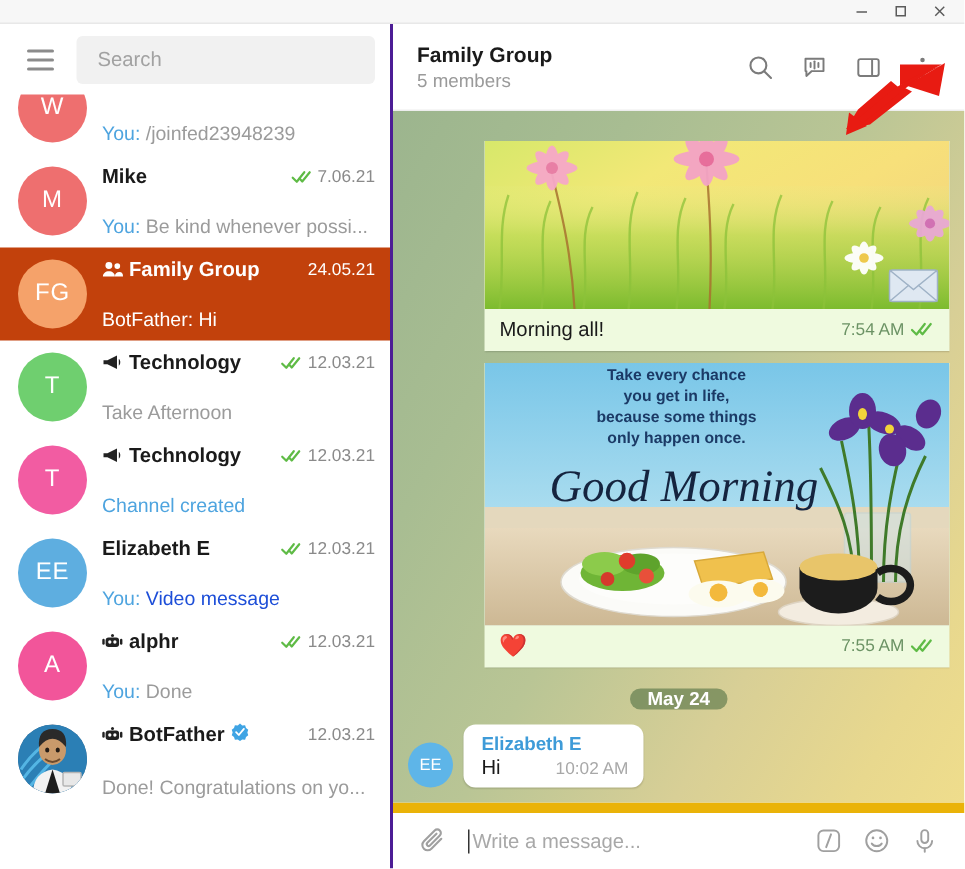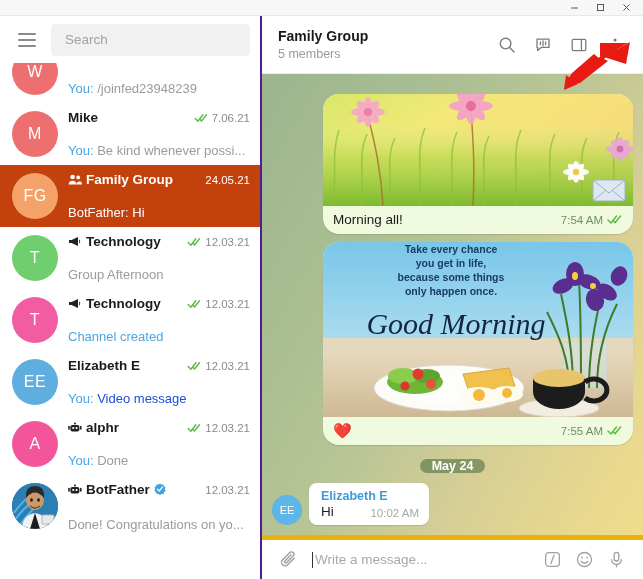--- a/index.html
+++ b/index.html
@@ -68,21 +68,21 @@
   .ch-sub { font-size: 12.5px; color: #9a9a9a; }
   .ch-actions { display: flex; align-items: center; gap: 4px; }
   .iconbtn { width: 32px; height: 32px; display: flex; align-items: center; justify-content: center;
              color: #7b7b7b; cursor: pointer; border-radius: 50%; }
 
   .messages { flex: 1; position: relative; overflow: hidden;
               background: linear-gradient(120deg, #9cb58e 0%, #a8bd92 25%, #b9c595 48%, #d8cf96 70%, #e8d88e 88%, #efdd8c 100%); }
   .msg-scroll { position: absolute; left: 0; right: 0; bottom: 0; top: 0; padding: 0 10px; display: flex;
                 flex-direction: column; justify-content: flex-end; }
 
-  .bubble-out { align-self: flex-end; background: #effadf; border-radius: 16px; max-width: 320px;
+  .bubble-out { align-self: flex-end; background: #effadf; border-radius: 0; max-width: 320px;
                 box-shadow: 0 1px 1px rgba(0,0,0,.12); overflow: hidden; margin-bottom: 8px; }
   .bubble-out.nopad { padding: 0; }
   .photo { width: 310px; display: block; }
   .photo-1 { height: 112px; }
   .photo-2 { height: 175px; }
   .bubble-footer { display: flex; align-items: center; padding: 6px 10px 7px 10px; gap: 8px; }
   .bubble-text { font-size: 13.5px; color: #1a1a1a; flex: 1; }
   .meta { display: flex; align-items: center; gap: 4px; margin-left: auto; }
   .meta .mtime { font-size: 11.5px; color: #6b9264; }
   .reaction { font-size: 15px; line-height: 1; }
@@ -95,21 +95,21 @@
                display: flex; align-items: center; justify-content: center; flex: 0 0 30px; }
   .bubble-in { background: #fff; border-radius: 8px; padding: 6px 10px 6px 12px; min-width: 120px;
                box-shadow: 0 1px 1px rgba(0,0,0,.12); }
   .sender { font-size: 12.5px; font-weight: bold; color: #3e9bd8; margin-bottom: 1px; }
   .in-line { display: flex; align-items: flex-end; gap: 24px; }
   .in-text { font-size: 13.5px; color: #1a1a1a; }
   .in-time { font-size: 11.5px; color: #a8a8a8; margin-left: auto; }
 
   
   .composer { height: 44px; flex: 0 0 44px; background: #fff; display: flex; align-items: center;
-              padding: 0 12px; border-top: 5px solid #eab308; gap: 2px; }
+              padding: 0 12px; border-top: 7px solid #eab308; gap: 2px; }
   .cmp-icon { width: 30px; height: 30px; display: flex; align-items: center; justify-content: center; color: #a0a0a0; cursor: pointer; }
   .cmp-input { flex: 1; display: flex; align-items: center; padding-left: 6px; }
   .caret { width: 1px; height: 16px; background: #333; margin-right: 2px; }
   .cmp-input span { font-size: 13.5px; color: #a8a8a8; }
 
   
   .arrow { position: absolute; left: 560px; top: 40px; width: 72px; height: 52px; pointer-events: none; z-index: 30; }
 </style>
 </head>
 <body>
@@ -236,21 +236,21 @@
                   <div class="rowright">
                     <span class="checks">
                       <svg width="15" height="10" viewBox="0 0 16 11" fill="none" stroke="#5fbb46" stroke-width="1.6" stroke-linecap="round" stroke-linejoin="round">
                         <polyline points="1,6 4,9 9.5,2"></polyline>
                         <polyline points="6,6.6 8,8.8 13.5,2"></polyline>
                       </svg>
                     </span>
                     <span class="time">12.03.21</span>
                   </div>
                 </div>
-                <div class="preview">Group Afternoon</div>
+                <div class="preview">Take Afternoon</div>
               </div>
             </div>
             <div class="chatrow">
               <div class="avatar" style="background: rgb(242, 92, 162);">T</div>
               <div class="rowmid">
                 <div class="rowline1">
                   <div class="rowtitlewrap">
                     <span class="chaticon">
                       <svg width="14" height="11" viewBox="0 0 14 11" fill="currentColor">
                         <path d="M1 4.1h2.6L10 1v9L3.6 6.9H1z"></path>

